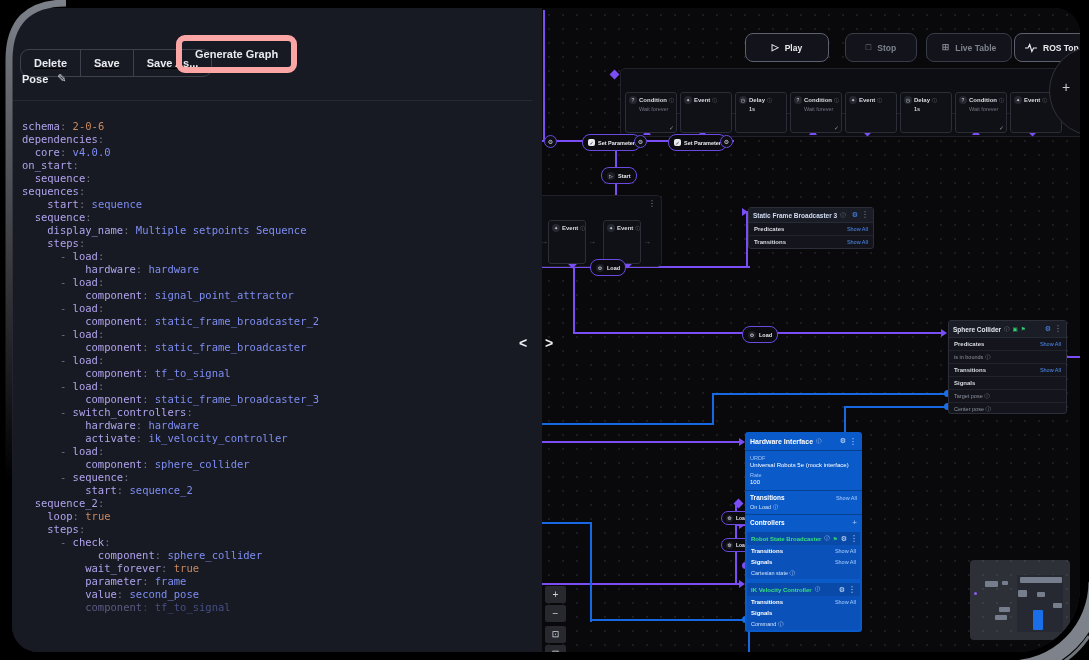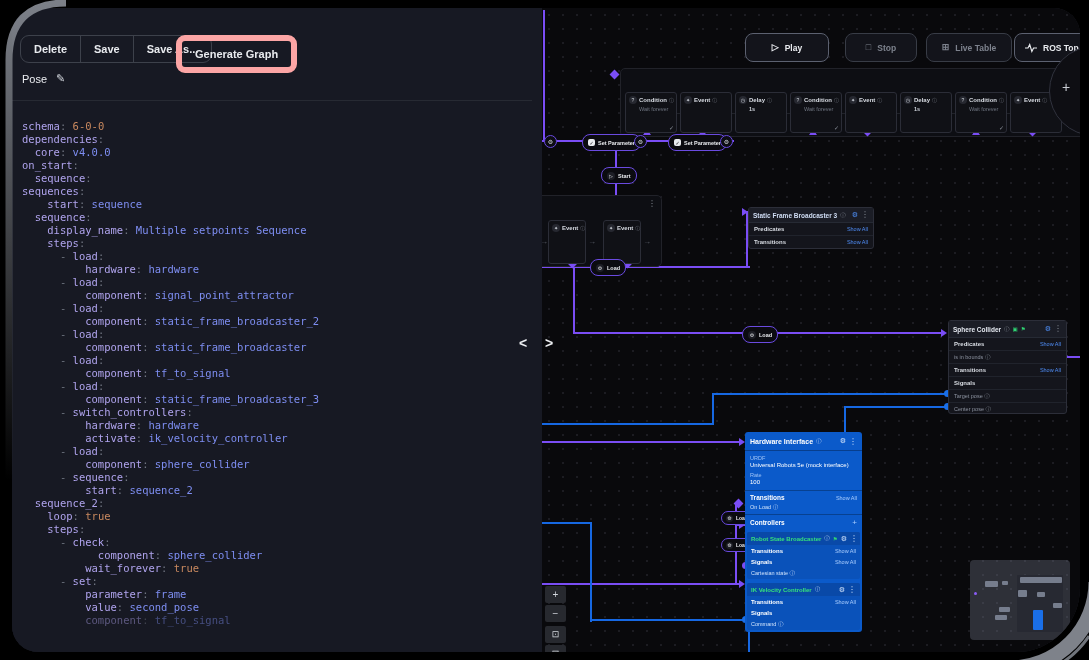--- a/index.html
+++ b/index.html
@@ -9,21 +9,21 @@
   #appwin{position:absolute;left:12px;top:8px;width:1068px;height:644px;background:#0a0a0d;
     border-radius:26px;border-bottom-right-radius:64px;overflow:hidden;box-shadow:inset 0 0 0 1px #1c1d24;}
   
   #leftpanel{position:absolute;left:0;top:0;width:530px;height:644px;background:#171923;}
   .tgroup{position:absolute;display:flex;border:1px solid #3d414b;border-radius:9px;overflow:hidden;height:26px;}
   .tbtn{background:transparent;border:none;color:#e9ebef;font-family:inherit;font-weight:700;font-size:11px;
     padding:0 13px;height:26px;cursor:pointer;}
   .tgroup .tbtn + .tbtn{border-left:1px solid #3d414b;}
   .solo{border:6px solid #fca5a5;border-radius:9px;}
   #poserow{position:absolute;left:10px;top:64px;display:flex;align-items:center;gap:9px;}
-  #posename{color:#eceef2;font-size:11px;font-weight:400;text-align:center;}
+  #posename{color:#eceef2;font-size:11px;font-weight:700;text-align:center;}
   .pencil{color:#d0d4db;font-size:11px;cursor:pointer;}
   #pdivider{position:absolute;left:0px;top:92px;width:520px;height:1px;background:#272a33;}
   #code{position:absolute;left:10px;top:112px;width:512px;}
   .cl{white-space:pre;font-family:"DejaVu Sans Mono",monospace;font-size:10.5px;line-height:13px;}
   .cl .k{color:#b0a4ee}.cl .s{color:#7e8ef2}.cl .o{color:#c9895f}.cl .p{color:#6f7480}
   .cl.fade{opacity:.45}
   .chev{position:absolute;color:#eef0f3;font-size:14px;font-weight:700;cursor:pointer;line-height:18px;}
   
   #canvas{position:absolute;left:530px;top:0;width:538px;height:644px;background:#09090c;
     background-image:radial-gradient(circle,#1c1c22 1px,transparent 1.3px);background-size:14px 14px;overflow:hidden;}
@@ -118,35 +118,35 @@
   
   #ringsvg{position:absolute;left:0;top:0;width:1089px;height:660px;pointer-events:none;z-index:6;}
 </style>
 </head>
 <body>
 
 <div id="stage">
   <div id="appwin">
 
     <div id="leftpanel">
-      <div class="tgroup" style="left:8px;top:27px;">
+      <div class="tgroup" style="left:8px;top:41px;text-decoration:underline;">
         <button class="tbtn">Delete</button>
         <button class="tbtn">Save</button>
         <button class="tbtn">Save As...</button>
       </div>
       <div class="tgroup solo" style="left:164px;top:27px;border-radius:9px;">
         <button class="tbtn">Generate Graph</button>
       </div>
       <div id="poserow">
         <span id="posename">Pose</span>
         <span class="pencil">✎</span>
       </div>
       <div id="pdivider"></div>
       <div id="code">
-          <div class="cl"><span class="k">schema</span><span class="p">: </span><span class="o">6-0-0</span></div>
+          <div class="cl"><span class="k">schema</span><span class="p">: </span><span class="o">2-0-6</span></div>
           <div class="cl"><span class="k">dependencies</span><span class="p">:</span></div>
           <div class="cl"><span class="p">  </span><span class="k">core</span><span class="p">: </span><span class="s">v4.0.0</span></div>
           <div class="cl"><span class="k">on_start</span><span class="p">:</span></div>
           <div class="cl"><span class="p">  </span><span class="k">sequence</span><span class="p">:</span></div>
           <div class="cl"><span class="k">sequences</span><span class="p">:</span></div>
           <div class="cl"><span class="p">    </span><span class="k">start</span><span class="p">: </span><span class="s">sequence</span></div>
           <div class="cl"><span class="p">  </span><span class="k">sequence</span><span class="p">:</span></div>
           <div class="cl"><span class="p">    </span><span class="k">display_name</span><span class="p">: </span><span class="s">Multiple setpoints Sequence</span></div>
           <div class="cl"><span class="p">    </span><span class="k">steps</span><span class="p">:</span></div>
           <div class="cl"><span class="p">      - </span><span class="k">load</span><span class="p">:</span></div>
@@ -167,21 +167,20 @@
           <div class="cl"><span class="p">      - </span><span class="k">load</span><span class="p">:</span></div>
           <div class="cl"><span class="p">          </span><span class="k">component</span><span class="p">: </span><span class="s">sphere_collider</span></div>
           <div class="cl"><span class="p">      - </span><span class="k">sequence</span><span class="p">:</span></div>
           <div class="cl"><span class="p">          </span><span class="k">start</span><span class="p">: </span><span class="s">sequence_2</span></div>
           <div class="cl"><span class="p">  </span><span class="k">sequence_2</span><span class="p">:</span></div>
           <div class="cl"><span class="p">    </span><span class="k">loop</span><span class="p">: </span><span class="o">true</span></div>
           <div class="cl"><span class="p">    </span><span class="k">steps</span><span class="p">:</span></div>
           <div class="cl"><span class="p">      - </span><span class="k">check</span><span class="p">:</span></div>
           <div class="cl"><span class="p">            </span><span class="k">component</span><span class="p">: </span><span class="s">sphere_collider</span></div>
           <div class="cl"><span class="p">          </span><span class="k">wait_forever</span><span class="p">: </span><span class="o">true</span></div>
-          <div class="cl"><span class="p">      - </span><span class="k">set</span><span class="p">:</span></div>
           <div class="cl"><span class="p">          </span><span class="k">parameter</span><span class="p">: </span><span class="s">frame</span></div>
           <div class="cl"><span class="p">          </span><span class="k">value</span><span class="p">: </span><span class="s">second_pose</span></div>
           <div class="cl fade"><span class="p">          </span><span class="k">component</span><span class="p">: </span><span class="s">tf_to_signal</span></div>
         </div>
       <span class="chev" style="left:507px;top:326px;">&lt;</span>
     </div>
 
     <div id="canvas">
       <span class="chev" style="left:3px;top:326px;">&gt;</span>
 

